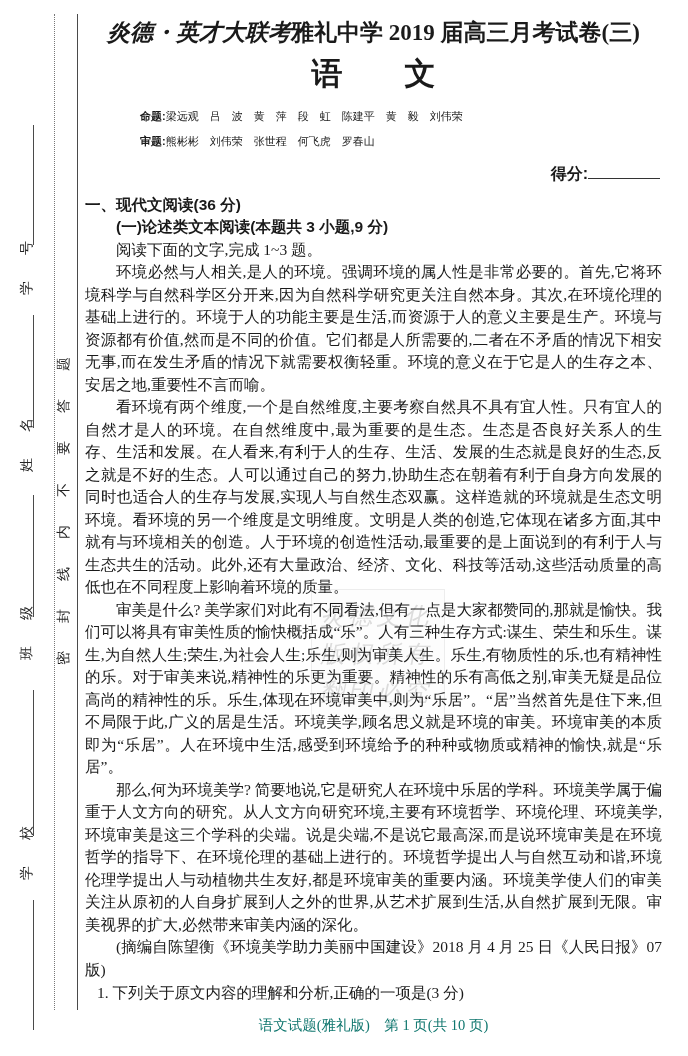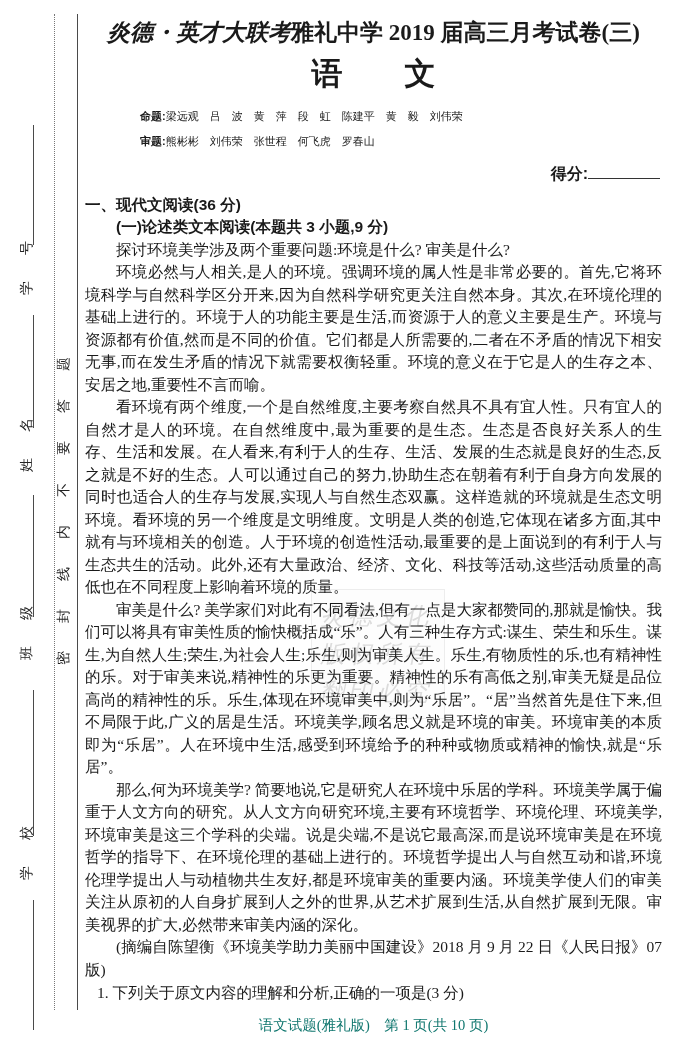--- a/index.html
+++ b/index.html
@@ -186,28 +186,28 @@
       </div>
     </div>
 
 
     <div class="score-row">
       <span class="lbl">得分:</span><span class="score-blank"></span>
     </div>
 
     <div class="sec-head">一、现代文阅读(36 分)</div>
     <div class="subsec-head">(一)论述类文本阅读(本题共 3 小题,9 分)</div>
-
-    <p class="para">探讨环境美学涉及两个重要问题:环境是什么? 审美是什么?</p>
+    <div class="intro-line">阅读下面的文字,完成 1~3 题。</div>
+
     <p class="para">环境必然与人相关,是人的环境。强调环境的属人性是非常必要的。首先,它将环境科学与自然科学区分开来,因为自然科学研究更关注自然本身。其次,在环境伦理的基础上进行的。环境于人的功能主要是生活,而资源于人的意义主要是生产。环境与资源都有价值,然而是不同的价值。它们都是人所需要的,二者在不矛盾的情况下相安无事,而在发生矛盾的情况下就需要权衡轻重。环境的意义在于它是人的生存之本、安居之地,重要性不言而喻。</p>
     <p class="para">看环境有两个维度,一个是自然维度,主要考察自然具不具有宜人性。只有宜人的自然才是人的环境。在自然维度中,最为重要的是生态。生态是否良好关系人的生存、生活和发展。在人看来,有利于人的生存、生活、发展的生态就是良好的生态,反之就是不好的生态。人可以通过自己的努力,协助生态在朝着有利于自身方向发展的同时也适合人的生存与发展,实现人与自然生态双赢。这样造就的环境就是生态文明环境。看环境的另一个维度是文明维度。文明是人类的创造,它体现在诸多方面,其中就有与环境相关的创造。人于环境的创造性活动,最重要的是上面说到的有利于人与生态共生的活动。此外,还有大量政治、经济、文化、科技等活动,这些活动质量的高低也在不同程度上影响着环境的质量。</p>
     <p class="para">审美是什么? 美学家们对此有不同看法,但有一点是大家都赞同的,那就是愉快。我们可以将具有审美性质的愉快概括成“乐”。人有三种生存方式:谋生、荣生和乐生。谋生,为自然人生;荣生,为社会人生;乐生,则为审美人生。乐生,有物质性的乐,也有精神性的乐。对于审美来说,精神性的乐更为重要。精神性的乐有高低之别,审美无疑是品位高尚的精神性的乐。乐生,体现在环境审美中,则为“乐居”。“居”当然首先是住下来,但不局限于此,广义的居是生活。环境美学,顾名思义就是环境的审美。环境审美的本质即为“乐居”。人在环境中生活,感受到环境给予的种种或物质或精神的愉快,就是“乐居”。</p>
     <p class="para">那么,何为环境美学? 简要地说,它是研究人在环境中乐居的学科。环境美学属于偏重于人文方向的研究。从人文方向研究环境,主要有环境哲学、环境伦理、环境美学,环境审美是这三个学科的尖端。说是尖端,不是说它最高深,而是说环境审美是在环境哲学的指导下、在环境伦理的基础上进行的。环境哲学提出人与自然互动和谐,环境伦理学提出人与动植物共生友好,都是环境审美的重要内涵。环境美学使人们的审美关注从原初的人自身扩展到人之外的世界,从艺术扩展到生活,从自然扩展到无限。审美视界的扩大,必然带来审美内涵的深化。</p>
 
-    <p class="source-line">(摘编自陈望衡《环境美学助力美丽中国建设》2018 月 9 月 22 日《人民日报》07 版)</p>
+    <p class="source-line">(摘编自陈望衡《环境美学助力美丽中国建设》2018 月 4 月 25 日《人民日报》07 版)</p>
 
     <div class="question">1. 下列关于原文内容的理解和分析,正确的一项是(3 分)</div>
 
   </div>
 
   <div class="footer">语文试题(雅礼版)　第 1 页(共 10 页)</div>
 
 </div>
 
 </body></html>

